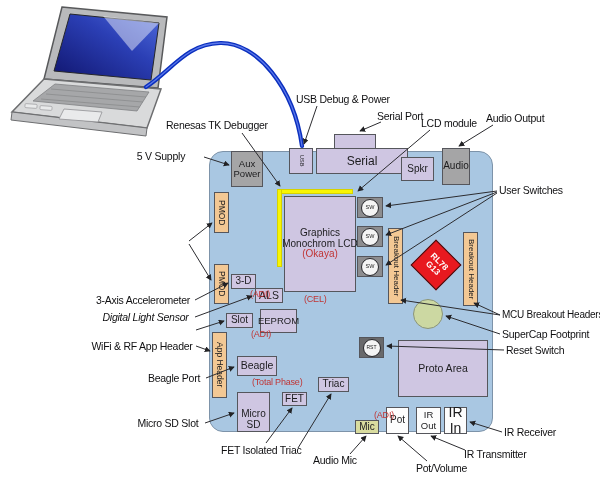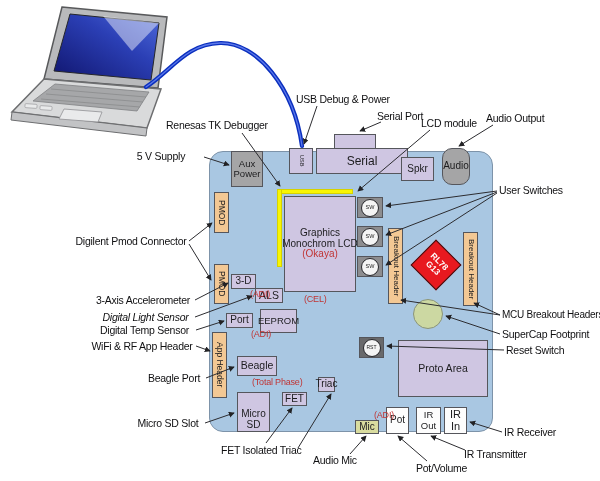--- a/index.html
+++ b/index.html
@@ -52,21 +52,21 @@
   <div class="comp lav vert" style="left:289px;top:148px;width:24px;height:26px;font-size:5.5px;">
       <span>USB</span>
     </div>
   <div class="comp lav" style="left:334px;top:134px;width:42px;height:16px;"></div>
   <div class="comp lav" style="left:316px;top:148px;width:92px;height:26px;font-size:12px;">
       <span>Serial</span>
     </div>
   <div class="comp lav" style="left:401px;top:157px;width:33px;height:24px;">
       <span>Spkr</span>
     </div>
-  <div class="comp gray" style="left:442px;top:148px;width:28px;height:37px;border-radius:10px;">
+  <div class="comp gray" style="left:442px;top:148px;width:28px;height:37px;">
       <span>Audio</span>
     </div>
 
   <div class="comp lav" style="left:284px;top:196px;width:72px;height:96px;flex-direction:column;">
     <span>Graphics</span>
     <span style="white-space:nowrap;">Monochrom LCD</span>
     <span style="color:#c03434;">(Okaya)</span>
   </div>
 
   <div class="comp dgray" style="left:357px;top:197px;width:26px;height:21px;">
@@ -105,40 +105,40 @@
     </div>
   <div class="comp lav" style="left:231px;top:274px;width:25px;height:15px;">
       <span>3-D</span>
     </div>
   <span class="red" style="left:232px;top:289px;">(ADI)</span>
   <div class="comp lav" style="left:255px;top:288px;width:28px;height:15px;font-size:10.5px;">
       <span>ALS</span>
     </div>
   <span class="red" style="left:286px;top:294px;">(CEL)</span>
   <div class="comp lav" style="left:226px;top:313px;width:27px;height:15px;">
-      <span>Port</span>
+      <span>Slot</span>
     </div>
   <span class="red" style="left:233px;top:329px;">(ADI)</span>
   <div class="comp lav" style="left:260px;top:309px;width:37px;height:24px;font-size:9.5px;">
       <span>EEPROM</span>
     </div>
   <div class="comp tan vert" style="left:212px;top:332px;width:15px;height:66px;font-size:8.5px;">
       <span>App Header</span>
     </div>
   <div class="comp lav" style="left:237px;top:356px;width:40px;height:20px;font-size:10.5px;">
       <span>Beagle</span>
     </div>
   <span class="red" style="left:234px;top:377px;">(Total Phase)</span>
   <div class="comp lav" style="left:237px;top:392px;width:33px;height:40px;align-items:flex-end;">
       <span>Micro SD</span>
     </div>
   <div class="comp lav" style="left:282px;top:392px;width:25px;height:14px;">
       <span>FET</span>
     </div>
-  <div class="comp lav" style="left:318px;top:377px;width:17px;height:15px;">
+  <div class="comp lav" style="left:318px;top:377px;width:31px;height:15px;">
       <span>Triac</span>
     </div>
 
   <div class="comp ddgray" style="left:359px;top:337px;width:25px;height:21px;">
       <div class="circ" style="width:16px;height:16px;font-size:5px;">
         <span>RST</span>
       </div>
     </div>
   <div class="comp lav" style="left:398px;top:340px;width:90px;height:57px;font-size:10.5px;">
       <span>Proto Area</span>
@@ -146,21 +146,21 @@
   <span class="red" style="left:356px;top:410px;">(ADI)</span>
   <div class="comp olive" style="left:355px;top:420px;width:24px;height:14px;">
       <span>Mic</span>
     </div>
   <div class="comp white" style="left:386px;top:407px;width:23px;height:27px;">
       <span>Pot</span>
     </div>
   <div class="comp white" style="left:416px;top:407px;width:25px;height:27px;font-size:9.5px;">
       <span>IR Out</span>
     </div>
-  <div class="comp white" style="left:444px;top:407px;width:23px;height:27px;font-size:11px;">
+  <div class="comp white" style="left:444px;top:407px;width:23px;height:27px;font-size:14px;">
       <span>IR In</span>
     </div>
 
   <div class="callout r" style="left:120px;top:150px;width:82px;">5 V Supply</div>
   <div class="callout" style="left:166px;top:119px;">Renesas TK Debugger</div>
   <div class="callout" style="left:296px;top:93px;">USB Debug &amp; Power</div>
   <div class="callout" style="left:377px;top:110px;">Serial Port</div>
   <div class="callout" style="left:421px;top:117px;">LCD module</div>
   <div class="callout" style="left:486px;top:112px;">Audio Output</div>
   <div class="callout" style="left:499px;top:184px;">User Switches</div>
@@ -168,24 +168,22 @@
   <div class="callout" style="left:502px;top:328px;">SuperCap Footprint</div>
   <div class="callout" style="left:506px;top:344px;">Reset Switch</div>
   <div class="callout" style="left:504px;top:426px;">IR Receiver</div>
   <div class="callout" style="left:464px;top:448px;">IR Transmitter</div>
   <div class="callout" style="left:416px;top:462px;">Pot/Volume</div>
   <div class="callout" style="left:313px;top:454px;">Audio Mic</div>
   <div class="callout" style="left:221px;top:444px;">FET Isolated Triac</div>
   <div class="callout r" style="left:133px;top:417px;width:70px;">Micro SD Slot</div>
   <div class="callout r" style="left:144px;top:372px;width:60px;">Beagle Port</div>
   <div class="callout r" style="left:90px;top:340px;width:104px;">WiFi &amp; RF App Header</div>
-  <div class="callout r" style="left:95px;top:324px;width:99px;">Digital Temp Sensor</div>
   <div class="callout r" style="left:98px;top:311px;width:95px;font-style:italic;">Digital Light Sensor</div>
   <div class="callout r" style="left:93px;top:294px;width:100px;">3-Axis Accelerometer</div>
-  <div class="callout r" style="left:75px;top:235px;width:112px;">Digilent Pmod Connector</div>
 
   <svg class="overlay" width="600" height="481" viewBox="0 0 600 481">
     <defs>
       <marker id="ah" markerWidth="7" markerHeight="7" refX="5.2" refY="3" orient="auto" markerUnits="userSpaceOnUse">
         <path d="M0,0 L6,3 L0,6 z" fill="#222225"></path>
       </marker>
       <linearGradient id="scr" x1="0" y1="1" x2="1" y2="0">
         <stop offset="0" stop-color="#10156e"></stop>
         <stop offset="0.6" stop-color="#2b3fb5"></stop>
         <stop offset="1" stop-color="#4f6bdb"></stop>

